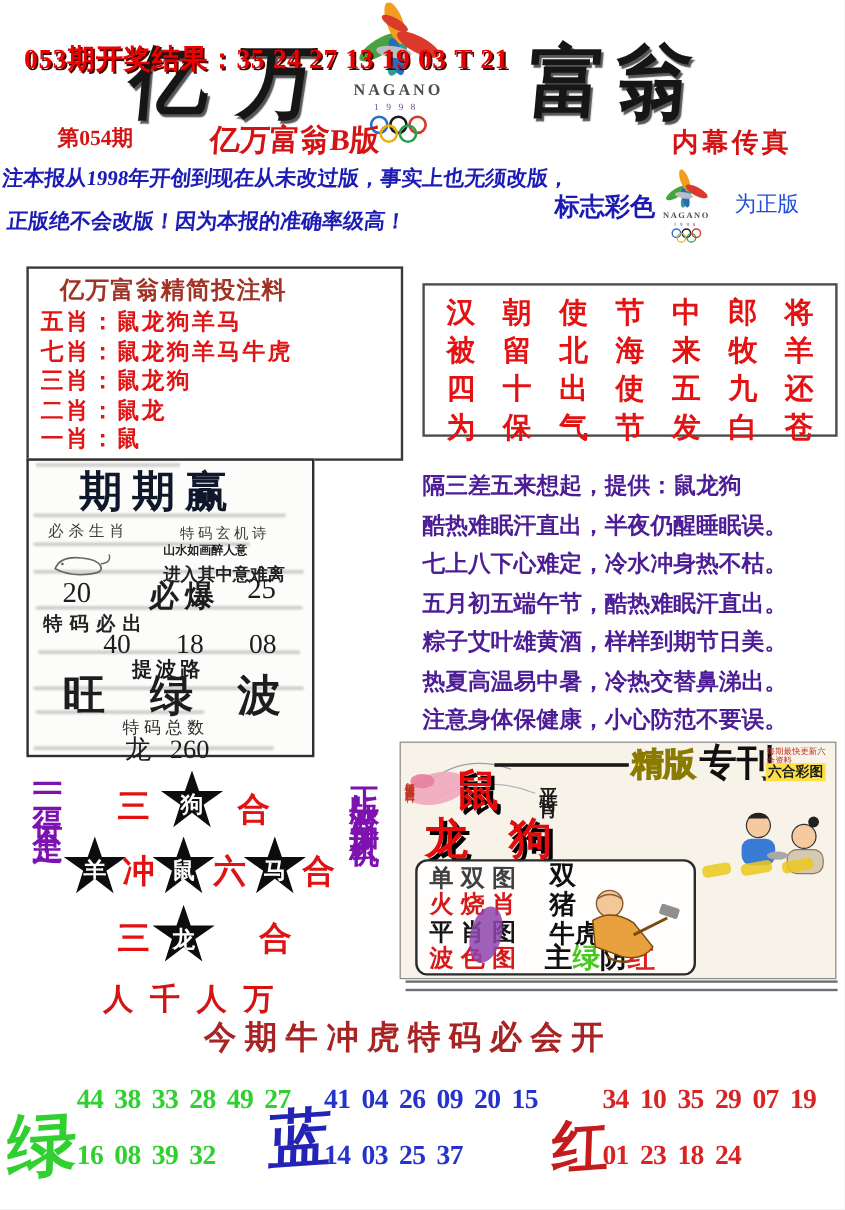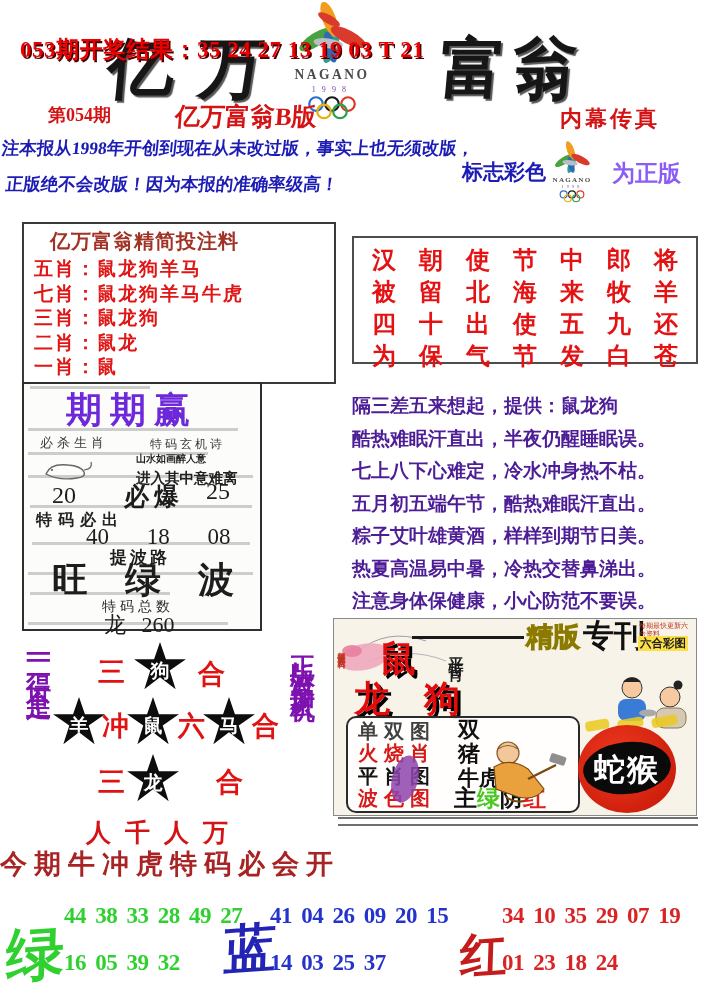--- a/index.html
+++ b/index.html
@@ -48,21 +48,21 @@
              border-radius:10px;background:rgba(255,255,255,.9);}
   .mid-col{position:absolute;font-size:22px;font-weight:900;color:#101010;}
   .red-circle{position:absolute;left:244px;top:106px;width:98px;height:88px;border-radius:50%;
               background:radial-gradient(circle at 42% 38%,#ef3a20,#c21505);}
   .black-blob{position:absolute;left:5px;top:17px;width:88px;height:52px;background:#0a0a0a;
               border-radius:50%;transform:rotate(-6deg);}
   .circle-txt{position:absolute;left:0;top:24px;width:100%;text-align:center;font-size:31px;
               font-weight:900;color:#ffffff;letter-spacing:2px;}
   .dbl-line{left:338px;top:817px;width:360px;height:5px;border-top:2px solid #6f6f6f;border-bottom:2px solid #6f6f6f;}
   
-  .headline{left:0;top:846px;width:680px;text-align:left;font-size:27px;font-weight:900;
+  .headline{left:0;top:846px;width:680px;text-align:center;font-size:27px;font-weight:900;
             color:#a82424;letter-spacing:7px;}
   .bignum{font-size:23px;font-weight:bold;word-spacing:4px;letter-spacing:-.5px;}
   .g{color:#2fd02f;} .b{color:#2433cc;} .r{color:#d82424;}
   .bigchar{font-weight:900;transform:rotate(-4deg) skewX(-6deg);}
 </style>
 </head>
 <body>
 
 <div id="canvas">
 
@@ -114,21 +114,21 @@
     <text x="50" y="63" text-anchor="middle" font-size="11" font-weight="bold" fill="#4c4c4c" letter-spacing="2">NAGANO</text>
     <text x="50" y="73" text-anchor="middle" font-size="6.5" fill="#7a4a9e" letter-spacing="5">1998</text>
     <g fill="none" stroke-width="1.8">
       <circle cx="37" cy="83" r="5.5" stroke="#2a6fc9"></circle>
       <circle cx="50" cy="83" r="5.5" stroke="#1b1b1b"></circle>
       <circle cx="63" cy="83" r="5.5" stroke="#d93a2b"></circle>
       <circle cx="43.5" cy="89" r="5.5" stroke="#e8b10f"></circle>
       <circle cx="56.5" cy="89" r="5.5" stroke="#2e9e4f"></circle>
     </g>
   </svg>
-  <div class="abs" style="left:612px;top:158px;font-size:23px;font-weight:bold;color:#8b5cf6">为正版</div>
+  <div class="abs" style="left:612px;top:158px;font-size:18px;font-weight:normal;color:#1d4ed8">为正版</div>
 
   <div class="abs zodiac-box">
     <div class="zodiac-title">亿万富翁精简投注料</div>
     <div class="zodiac-row"><span>五肖：</span><span>鼠龙狗羊马</span></div>
     <div class="zodiac-row"><span>七肖：</span><span>鼠龙狗羊马牛虎</span></div>
     <div class="zodiac-row"><span>三肖：</span><span>鼠龙狗</span></div>
     <div class="zodiac-row"><span>二肖：</span><span>鼠龙</span></div>
     <div class="zodiac-row"><span>一肖：</span><span>鼠</span></div>
   </div>
 
@@ -175,21 +175,21 @@
     <div class="noise" style="left:6px;top:2px;width:120px"></div>
     <div class="noise" style="left:4px;top:44px;width:210px"></div>
     <div class="noise" style="left:4px;top:68px;width:180px"></div>
     <div class="noise" style="left:4px;top:91px;width:225px"></div>
     <div class="noise" style="left:6px;top:121px;width:222px"></div>
     <div class="noise" style="left:8px;top:158px;width:218px"></div>
     <div class="noise" style="left:4px;top:188px;width:225px"></div>
     <div class="noise" style="left:6px;top:208px;width:140px"></div>
     <div class="noise" style="left:4px;top:238px;width:200px"></div>
 
-    <div class="abs" style="left:42px;top:2px;font-size:36px;font-weight:900;letter-spacing:8px;color:#6d28d9">期期赢</div>
+    <div class="abs" style="left:42px;top:2px;font-size:36px;font-weight:900;letter-spacing:8px;color:#0f172a">期期赢</div>
     <div class="abs fuzzy" style="left:16px;top:50px;font-size:13px;letter-spacing:4px;color:#3c3c3c">必杀生肖</div>
     <svg class="abs" style="left:16px;top:74px" width="54" height="24" viewBox="0 0 54 24">
       <path d="M6 16 q4 -11 22 -9 q13 1 16 7 q2 5 -7 6 q-18 3 -31 -4 z" fill="none" stroke="#666" stroke-width="1.4"></path>
       <path d="M44 12 q9 -1 7 -8" fill="none" stroke="#666" stroke-width="1.2"></path>
       <circle cx="12" cy="12" r="1" fill="#555"></circle>
     </svg>
     <div class="abs fuzzy" style="left:126px;top:52px;font-size:12px;letter-spacing:3px;color:#3a3a3a">特码玄机诗</div>
     <div class="abs" style="left:112px;top:68px;font-size:10px;font-weight:bold;color:#222">山水如画醉人意</div>
     <div class="abs" style="left:112px;top:85px;font-size:14.5px;font-weight:bold;color:#222">进入其中意难离</div>
     <div class="abs" style="left:28px;top:98px;font-size:24px">20</div>
@@ -302,33 +302,29 @@
     </svg>
 
     <svg class="abs" style="left:248px;top:86px" width="112" height="42" viewBox="0 0 112 42">
       <g transform="rotate(-10 56 21)" fill="#ecc91f" opacity=".85">
         <rect x="4" y="8" width="24" height="10" rx="4"></rect>
         <rect x="36" y="12" width="26" height="10" rx="4"></rect>
         <rect x="70" y="16" width="26" height="10" rx="4"></rect>
       </g>
     </svg>
 
-    <div class="red-circle">
-      <div class="black-blob"></div>
-      <div class="circle-txt">蛇猴</div>
-    </div>
   </div>
 
   <div class="abs dbl-line"></div>
 
   <div class="abs headline">今期牛冲虎特码必会开</div>
 
   <div class="abs bigchar g" style="left:6px;top:916px;font-size:58px">绿</div>
   <div class="abs bignum g" style="left:64px;top:903px">44 38 33 28 49 27</div>
-  <div class="abs bignum g" style="left:64px;top:950px">16 05 39 32</div>
+  <div class="abs bignum g" style="left:64px;top:950px">16 08 39 32</div>
 
   <div class="abs bigchar" style="left:224px;top:914px;font-size:52px;color:#2424b4">蓝</div>
   <div class="abs bignum b" style="left:270px;top:903px">41 04 26 09 20 15</div>
   <div class="abs bignum b" style="left:270px;top:950px">14 03 25 37</div>
 
   <div class="abs bigchar" style="left:460px;top:924px;font-size:47px;color:#c41c1c">红</div>
   <div class="abs bignum r" style="left:502px;top:903px">34 10 35 29 07 19</div>
   <div class="abs bignum r" style="left:502px;top:950px">01 23 18 24</div>
 
 </div>

